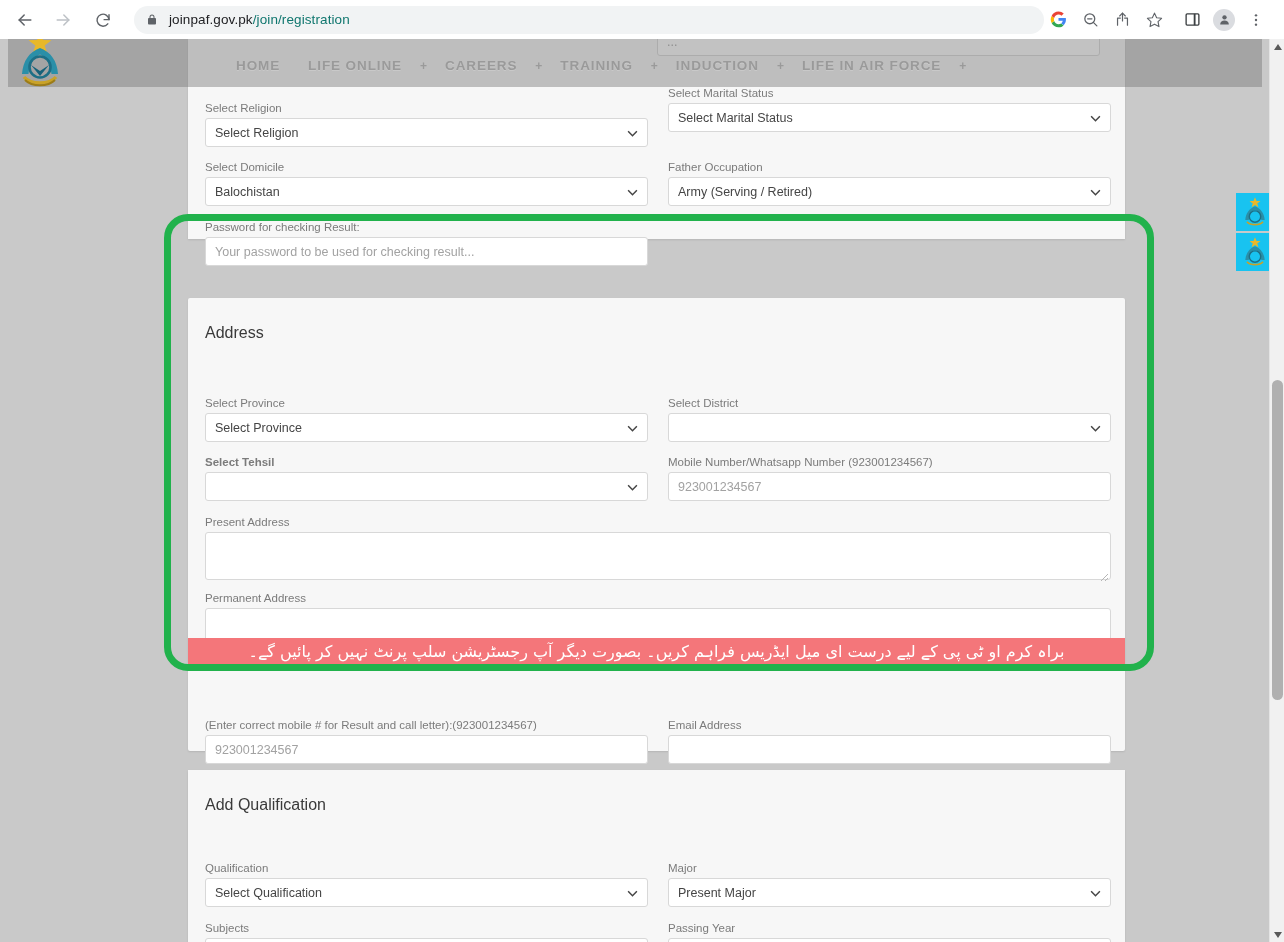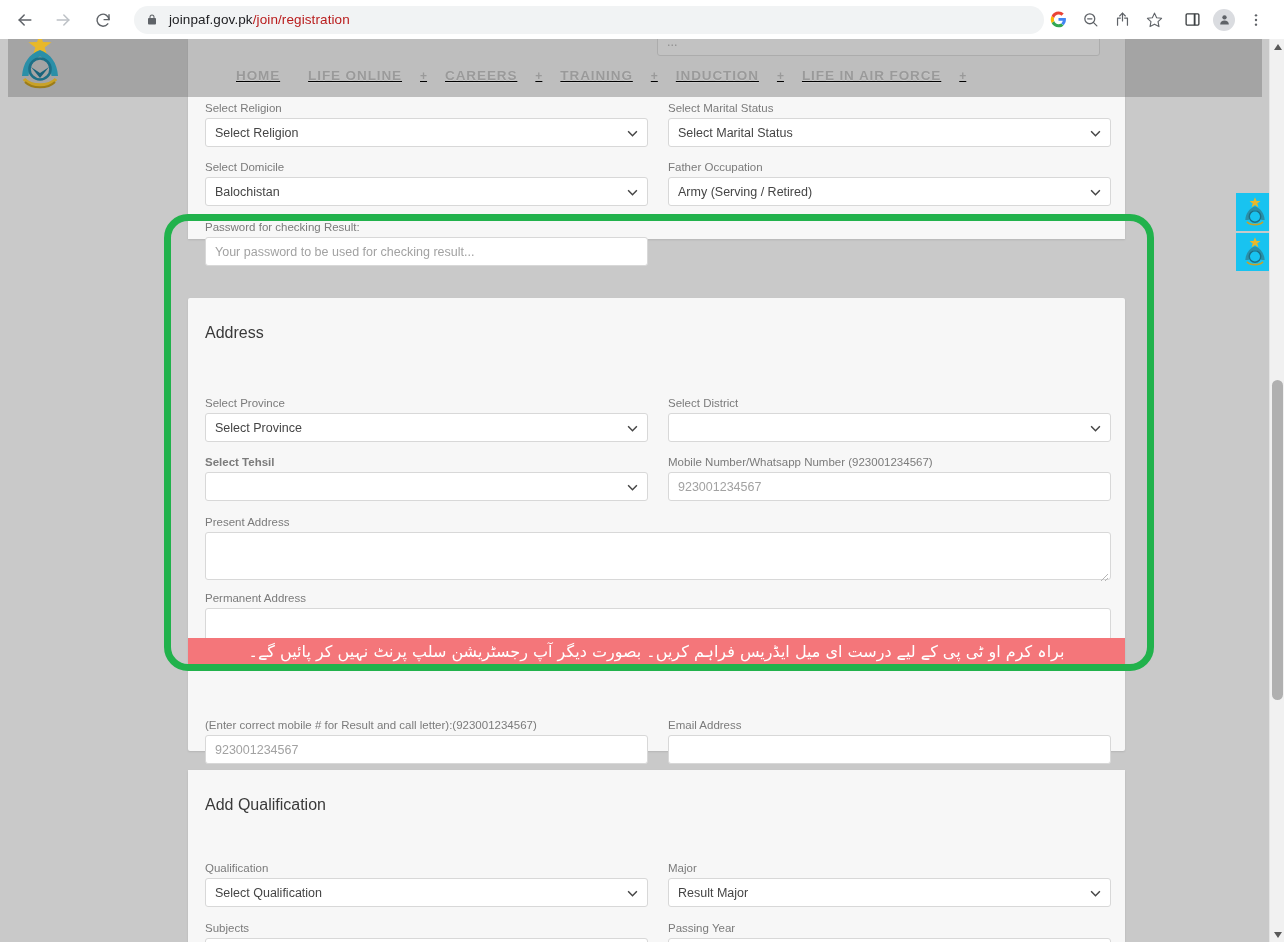--- a/index.html
+++ b/index.html
@@ -36,21 +36,21 @@
     padding: 0 10px;
   }
   #lock-icon { width: 16px; height: 16px; display:flex; align-items:center; justify-content:center; flex:none; }
   #url-text {
     margin-left: 9px;
     font-size: 13.5px;
     color: #202124;
     letter-spacing: .1px;
     white-space: nowrap;
   }
-  #url-text .path { color: #b91c1c; }
+  #url-text .path { color: #0f766e; }
 
   #omni-actions { display: flex; align-items: center; margin-left: -2px; }
   #omni-actions .act { width: 32px; height: 28px; display:flex; align-items:center; justify-content:center; }
 
   #chrome-right { display: flex; align-items: center; margin-left: 6px; }
   #chrome-right .act { width: 32px; height: 30px; display:flex; align-items:center; justify-content:center; color:#5f6368; }
   #profile-avatar {
     width: 22px; height: 22px; border-radius: 50%;
     background: #dadce0; display:flex; align-items:center; justify-content:center;
   }
@@ -58,27 +58,26 @@
   
   #viewport {
     position: absolute; top: 39px; left: 0;
     width: 1284px; height: 903px;
     background: #c9c9c9;
     overflow: hidden;
   }
 
   
   #site-navbar {
-    position: absolute; top: 33px; left: 8px;
+    position: absolute; top: 23px; left: 8px;
     width: 1254px; height: 64px;
     background: rgba(120,120,120,0.45);
     z-index: 30;
-    display: flex; align-items: flex-start;
+    display: flex; align-items: flex-end;
     pointer-events: none;
-    text-decoration: underline;
   }
   #paf-logo { width: 44px; height: 56px; margin-left: 10px; flex: none; }
   #nav-links {
     display: flex; align-items: flex-end;
     margin-left: 160px; height: 64px; padding-bottom: 14px;
     gap: 0;
   }
   .nav-link {
     color: #9a9a9a;
     font-size: 13.5px;
@@ -307,21 +306,21 @@
         <div class="ctl">
           <span>Select Religion</span>
           <span class="caret">
             <svg width="11" height="7" viewBox="0 0 12 8" fill="none" stroke="#444" stroke-width="1.7">
                 <polyline points="1 1.5 6 6.5 11 1.5"></polyline>
               </svg>
           </span>
         </div>
       </div>
 
-      <div class="field" style="left:480px; top:63px; width:443px;">
+      <div class="field" style="left:480px; top:48px; width:443px;">
         <div class="field-label">Select Marital Status</div>
         <div class="ctl">
           <span>Select Marital Status</span>
           <span class="caret">
             <svg width="11" height="7" viewBox="0 0 12 8" fill="none" stroke="#444" stroke-width="1.7">
                 <polyline points="1 1.5 6 6.5 11 1.5"></polyline>
               </svg>
           </span>
         </div>
       </div>
@@ -464,21 +463,21 @@
             <svg width="11" height="7" viewBox="0 0 12 8" fill="none" stroke="#444" stroke-width="1.7">
                 <polyline points="1 1.5 6 6.5 11 1.5"></polyline>
               </svg>
           </span>
         </div>
       </div>
 
       <div class="field" style="left:480px; top:48px; width:443px;">
         <div class="field-label">Major</div>
         <div class="ctl">
-          <span>Result Major</span>
+          <span>Present Major</span>
           <span class="caret">
             <svg width="11" height="7" viewBox="0 0 12 8" fill="none" stroke="#444" stroke-width="1.7">
                 <polyline points="1 1.5 6 6.5 11 1.5"></polyline>
               </svg>
           </span>
         </div>
       </div>
 
       <div class="field" style="left:17px; top:108px; width:443px;">
         <div class="field-label">Subjects</div>

